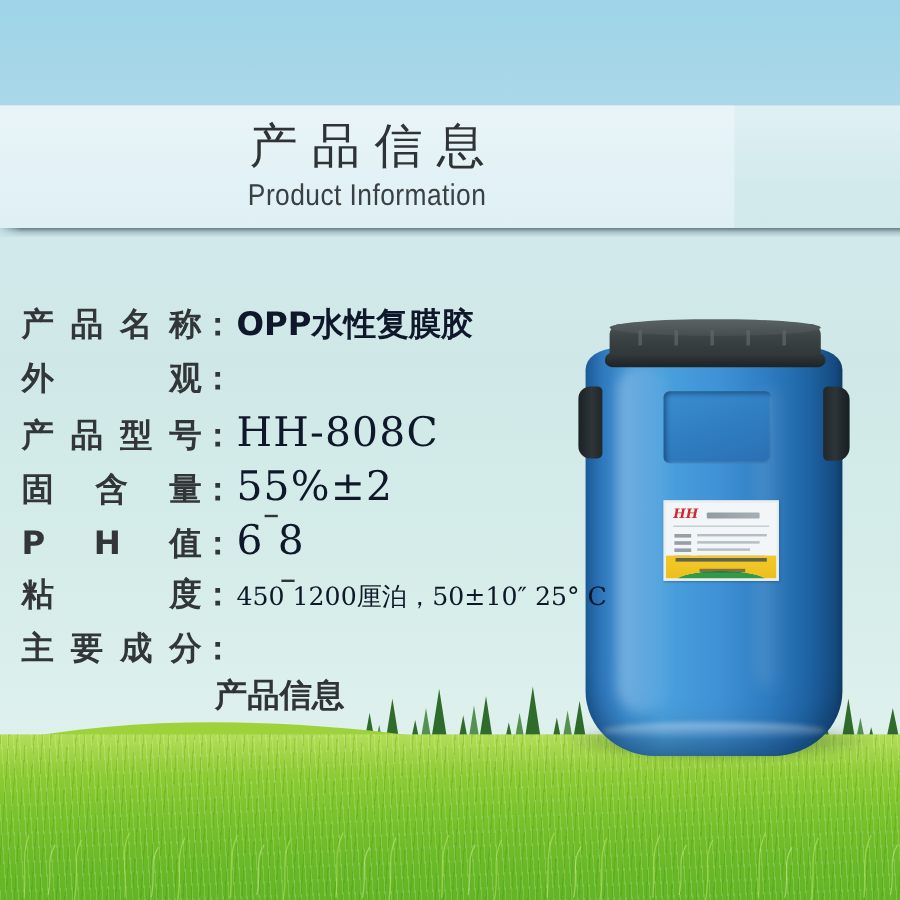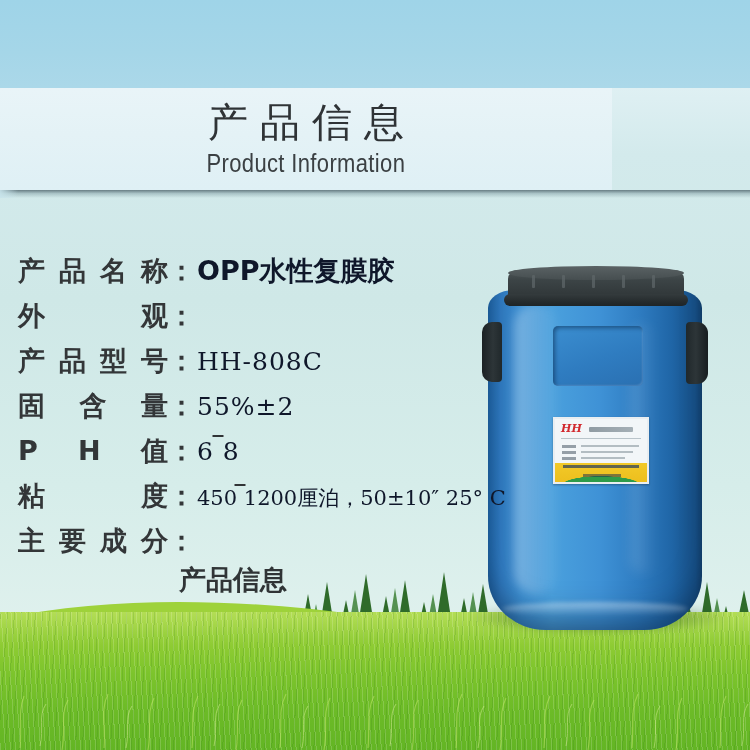--- a/index.html
+++ b/index.html
@@ -77,21 +77,21 @@
   .colon{
     font-size:27px;line-height:38px;color:#333638;font-weight:700;
     font-family:"DejaVu Sans",sans-serif;margin-right:2px;
   }
   .val{
     font-size:27px;line-height:38px;color:#0f172a;font-weight:700;
     font-family:"DejaVu Sans","Liberation Sans",sans-serif;white-space:nowrap;
   }
   .val.serif{
     font-family:"DejaVu Serif","Liberation Serif",serif;
-    font-weight:400;font-size:25px;letter-spacing:1px;
+    font-weight:400;font-size:34px;letter-spacing:1px;
   }
   .val.serif-sm{
     font-family:"DejaVu Serif","Liberation Serif",serif;
     font-weight:400;font-size:21px;letter-spacing:0;
   }
   .row.wrap{height:auto;display:block;}
   .row.wrap .line1{display:flex;align-items:baseline;}
   .row.wrap .line2{
     margin-left:161px;font-size:27px;line-height:40px;color:#303436;font-weight:700;
     font-family:"DejaVu Sans","Liberation Sans",sans-serif;

